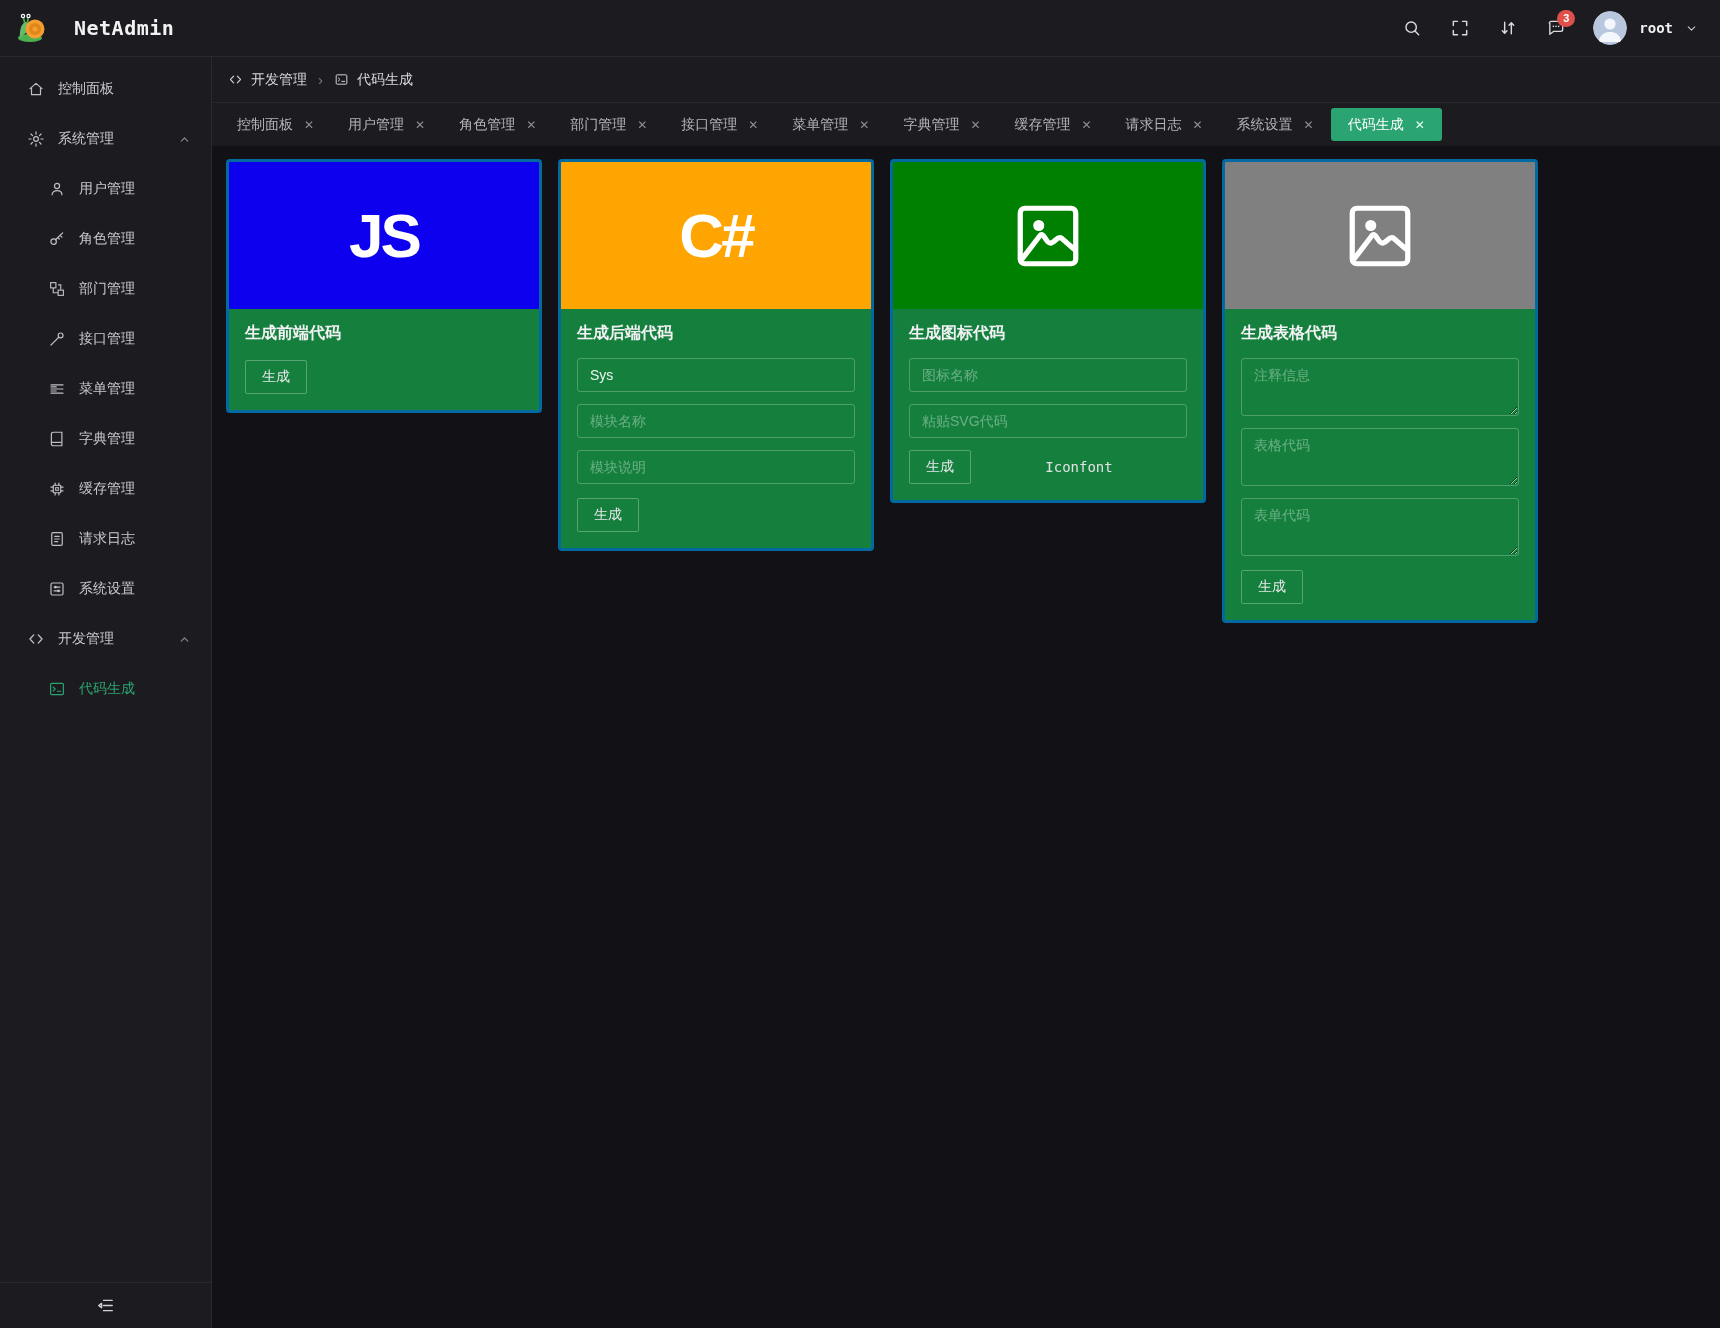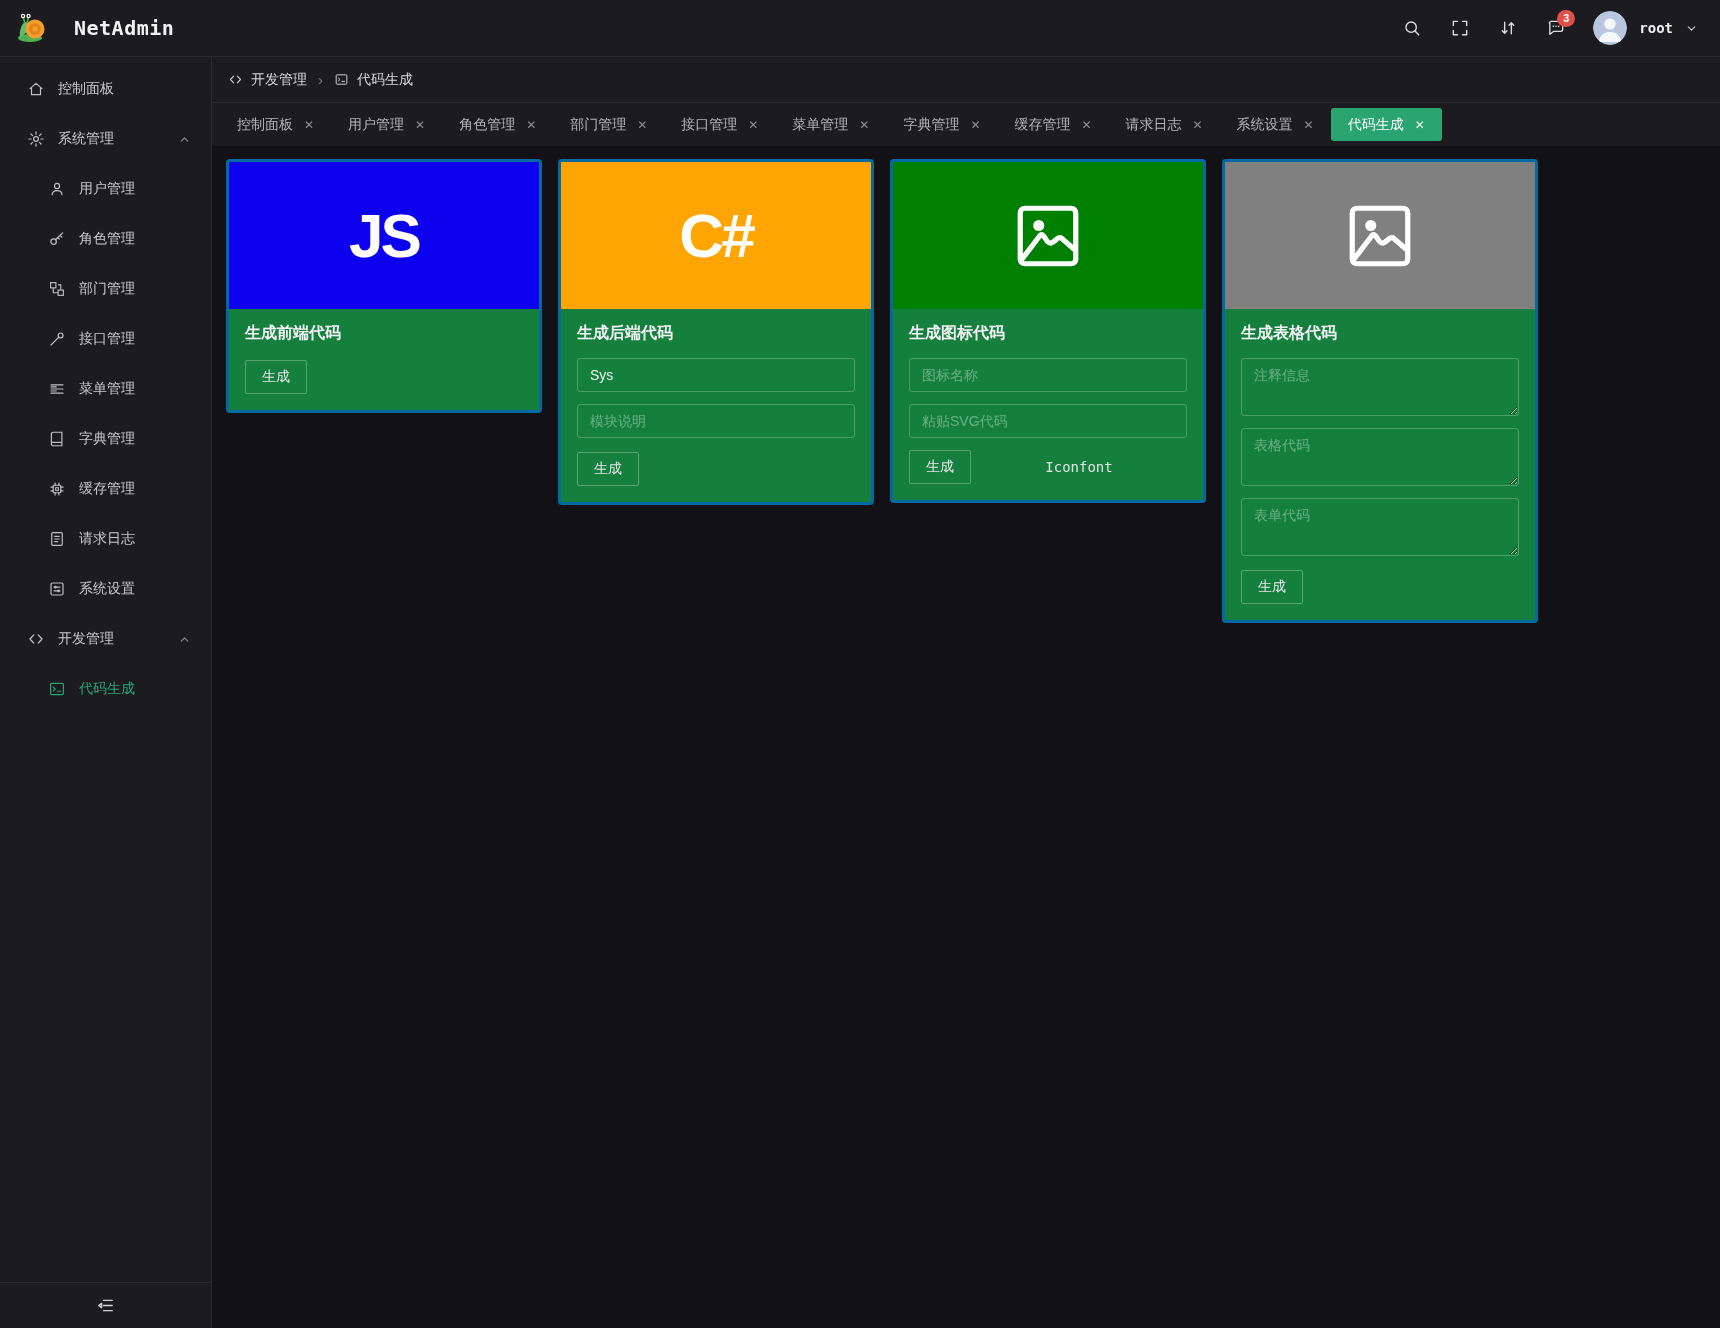--- a/index.html
+++ b/index.html
@@ -428,20 +428,21 @@
         </div>
       </div>
 
       <div class="card">
         <div class="banner" style="background: rgb(255, 165, 2);">
           <span class="banner-text">C#</span>
         </div>
         <div class="card-body">
           <div class="card-title">生成后端代码</div>
           <input class="fld" value="Sys" style="">
+          <input class="fld" placeholder="模块名称" style="">
           <input class="fld" placeholder="模块说明" style="">
           <button class="btn">生成</button>
         </div>
       </div>
 
       <div class="card">
         <div class="banner" style="background: rgb(0, 128, 0);">
           <svg>
               <use href="#i-picture"></use>
             </svg>

